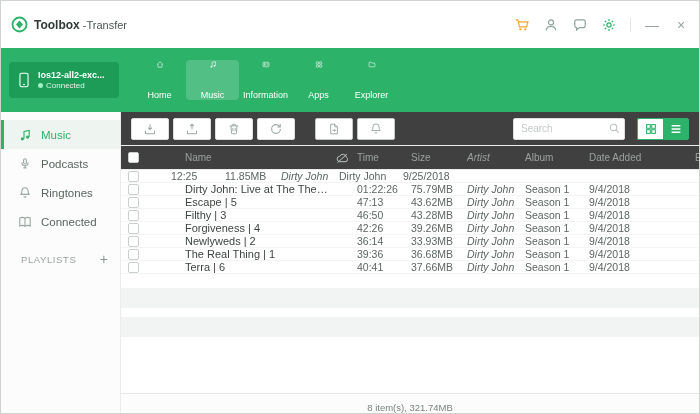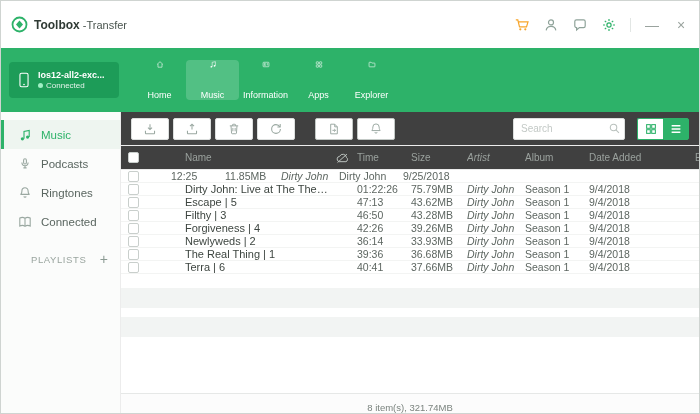--- a/index.html
+++ b/index.html
@@ -34,21 +34,21 @@
   .nav-ico{width:18px;height:18px;color:#fff;}
   .nav-label{font-size:9px;color:#fff;}
 
   
   .bodyrow{flex:1;display:flex;min-height:0;}
   .sidebar{flex:0 0 120px;background:#fbfcfb;border-right:1px solid #ececec;padding-top:8px;}
   .side-item{height:29px;display:flex;align-items:center;gap:9px;padding-left:14px;font-size:11.5px;color:#5a6660;border-left:3px solid transparent;cursor:pointer;}
   .side-item.active{border-left-color:#2db269;background:#eef5f0;color:#2db269;}
   .side-ico{width:14px;height:14px;color:#9aa8a1;}
   .side-item.active .side-ico{color:#2db269;}
-  .playlists{margin-top:16px;padding:0 12px 0 30px;display:flex;align-items:center;justify-content:space-between;}
+  .playlists{margin-top:16px;padding:0 12px 0 20px;display:flex;align-items:center;justify-content:space-between;}
   .playlists-label{font-size:9.5px;letter-spacing:.6px;color:#9aa59f;}
   .add-playlist{font-size:14px;color:#8a9a92;cursor:pointer;line-height:14px;}
 
   .main{flex:1;display:flex;flex-direction:column;min-width:0;background:#404040;}
 
   
   .toolbar{flex:0 0 34px;display:flex;align-items:center;padding:0 10px;gap:4px;border-bottom:1px solid #ededed;}
   .tool-btn{width:38px;height:22px;border:1px solid #dcdfde;border-radius:2px;background:#fff;display:flex;align-items:center;justify-content:center;color:#9aa8a1;cursor:pointer;}
   .tool-btn svg{width:14px;height:14px;}
   .tool-gap{width:12px;}

